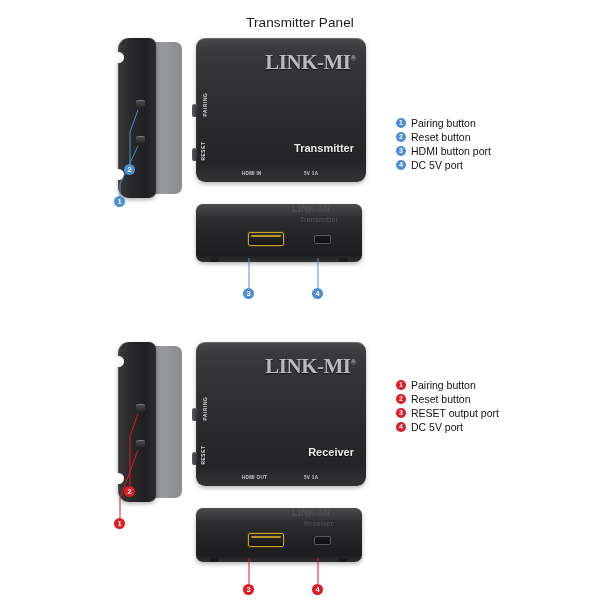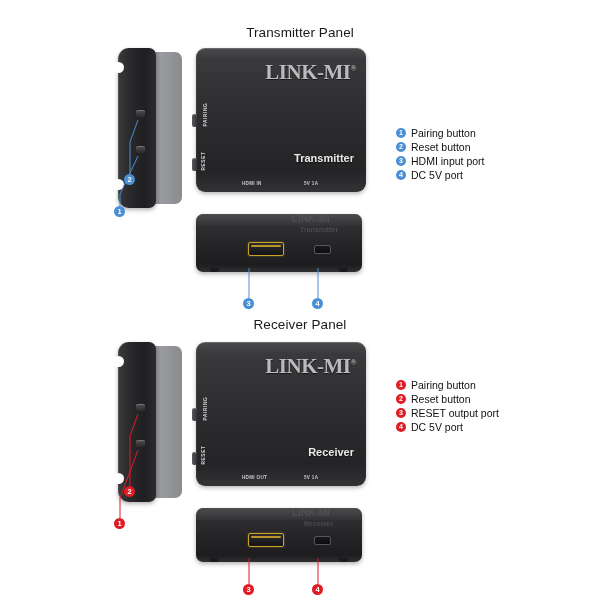--- a/index.html
+++ b/index.html
@@ -130,21 +130,21 @@
   .ghost{
     position:absolute;color:#55555a;font-weight:bold;white-space:nowrap;
     opacity:.75;
   }
 </style>
 </head>
 <body>
 
 <div class="stage">
 
-  <div class="abs" style="left:0;top:18px;width:600px;height:300px;">
+  <div class="abs" style="left:0;top:8px;width:600px;height:300px;">
 
     <div class="abs section-title" style="left:200px;top:7px;width:200px;">Transmitter Panel</div>
 
     <div class="dev-side" style="left:108px;top:30px;width:74px;height:160px;">
       <div class="side-back" style="left:36px;top:4px;width:38px;height:152px;"></div>
       <div class="side-front" style="left:10px;top:0;width:38px;height:160px;"></div>
       <div class="side-notch" style="left:5px;top:14px;"></div>
       <div class="side-notch" style="left:5px;top:131px;"></div>
       <div class="side-btn" style="left:28px;top:62px;"></div>
       <div class="side-btn" style="left:28px;top:98px;"></div>
@@ -189,32 +189,31 @@
       <div class="legend-row">
         <span class="badge" style="background:#4a8fd4;">1</span>
         <span class="legend-text">Pairing button</span>
       </div>
       <div class="legend-row">
         <span class="badge" style="background:#4a8fd4;">2</span>
         <span class="legend-text">Reset button</span>
       </div>
       <div class="legend-row">
         <span class="badge" style="background:#4a8fd4;">3</span>
-        <span class="legend-text">HDMI input port</span>
+        <span class="legend-text">HDMI button port</span>
       </div>
       <div class="legend-row">
         <span class="badge" style="background:#4a8fd4;">4</span>
         <span class="legend-text">DC 5V port</span>
       </div>
     </div>
   </div>
 
   <div class="abs" style="left:0;top:300px;width:600px;height:300px;">
 
-    <div class="abs section-title" style="left:200px;top:17px;width:200px;">Receiver Panel</div>
 
     <div class="dev-side" style="left:108px;top:42px;width:74px;height:160px;">
       <div class="side-back" style="left:36px;top:4px;width:38px;height:152px;"></div>
       <div class="side-front" style="left:10px;top:0;width:38px;height:160px;"></div>
       <div class="side-notch" style="left:5px;top:14px;"></div>
       <div class="side-notch" style="left:5px;top:131px;"></div>
       <div class="side-btn" style="left:28px;top:62px;"></div>
       <div class="side-btn" style="left:28px;top:98px;"></div>
     </div>
 

